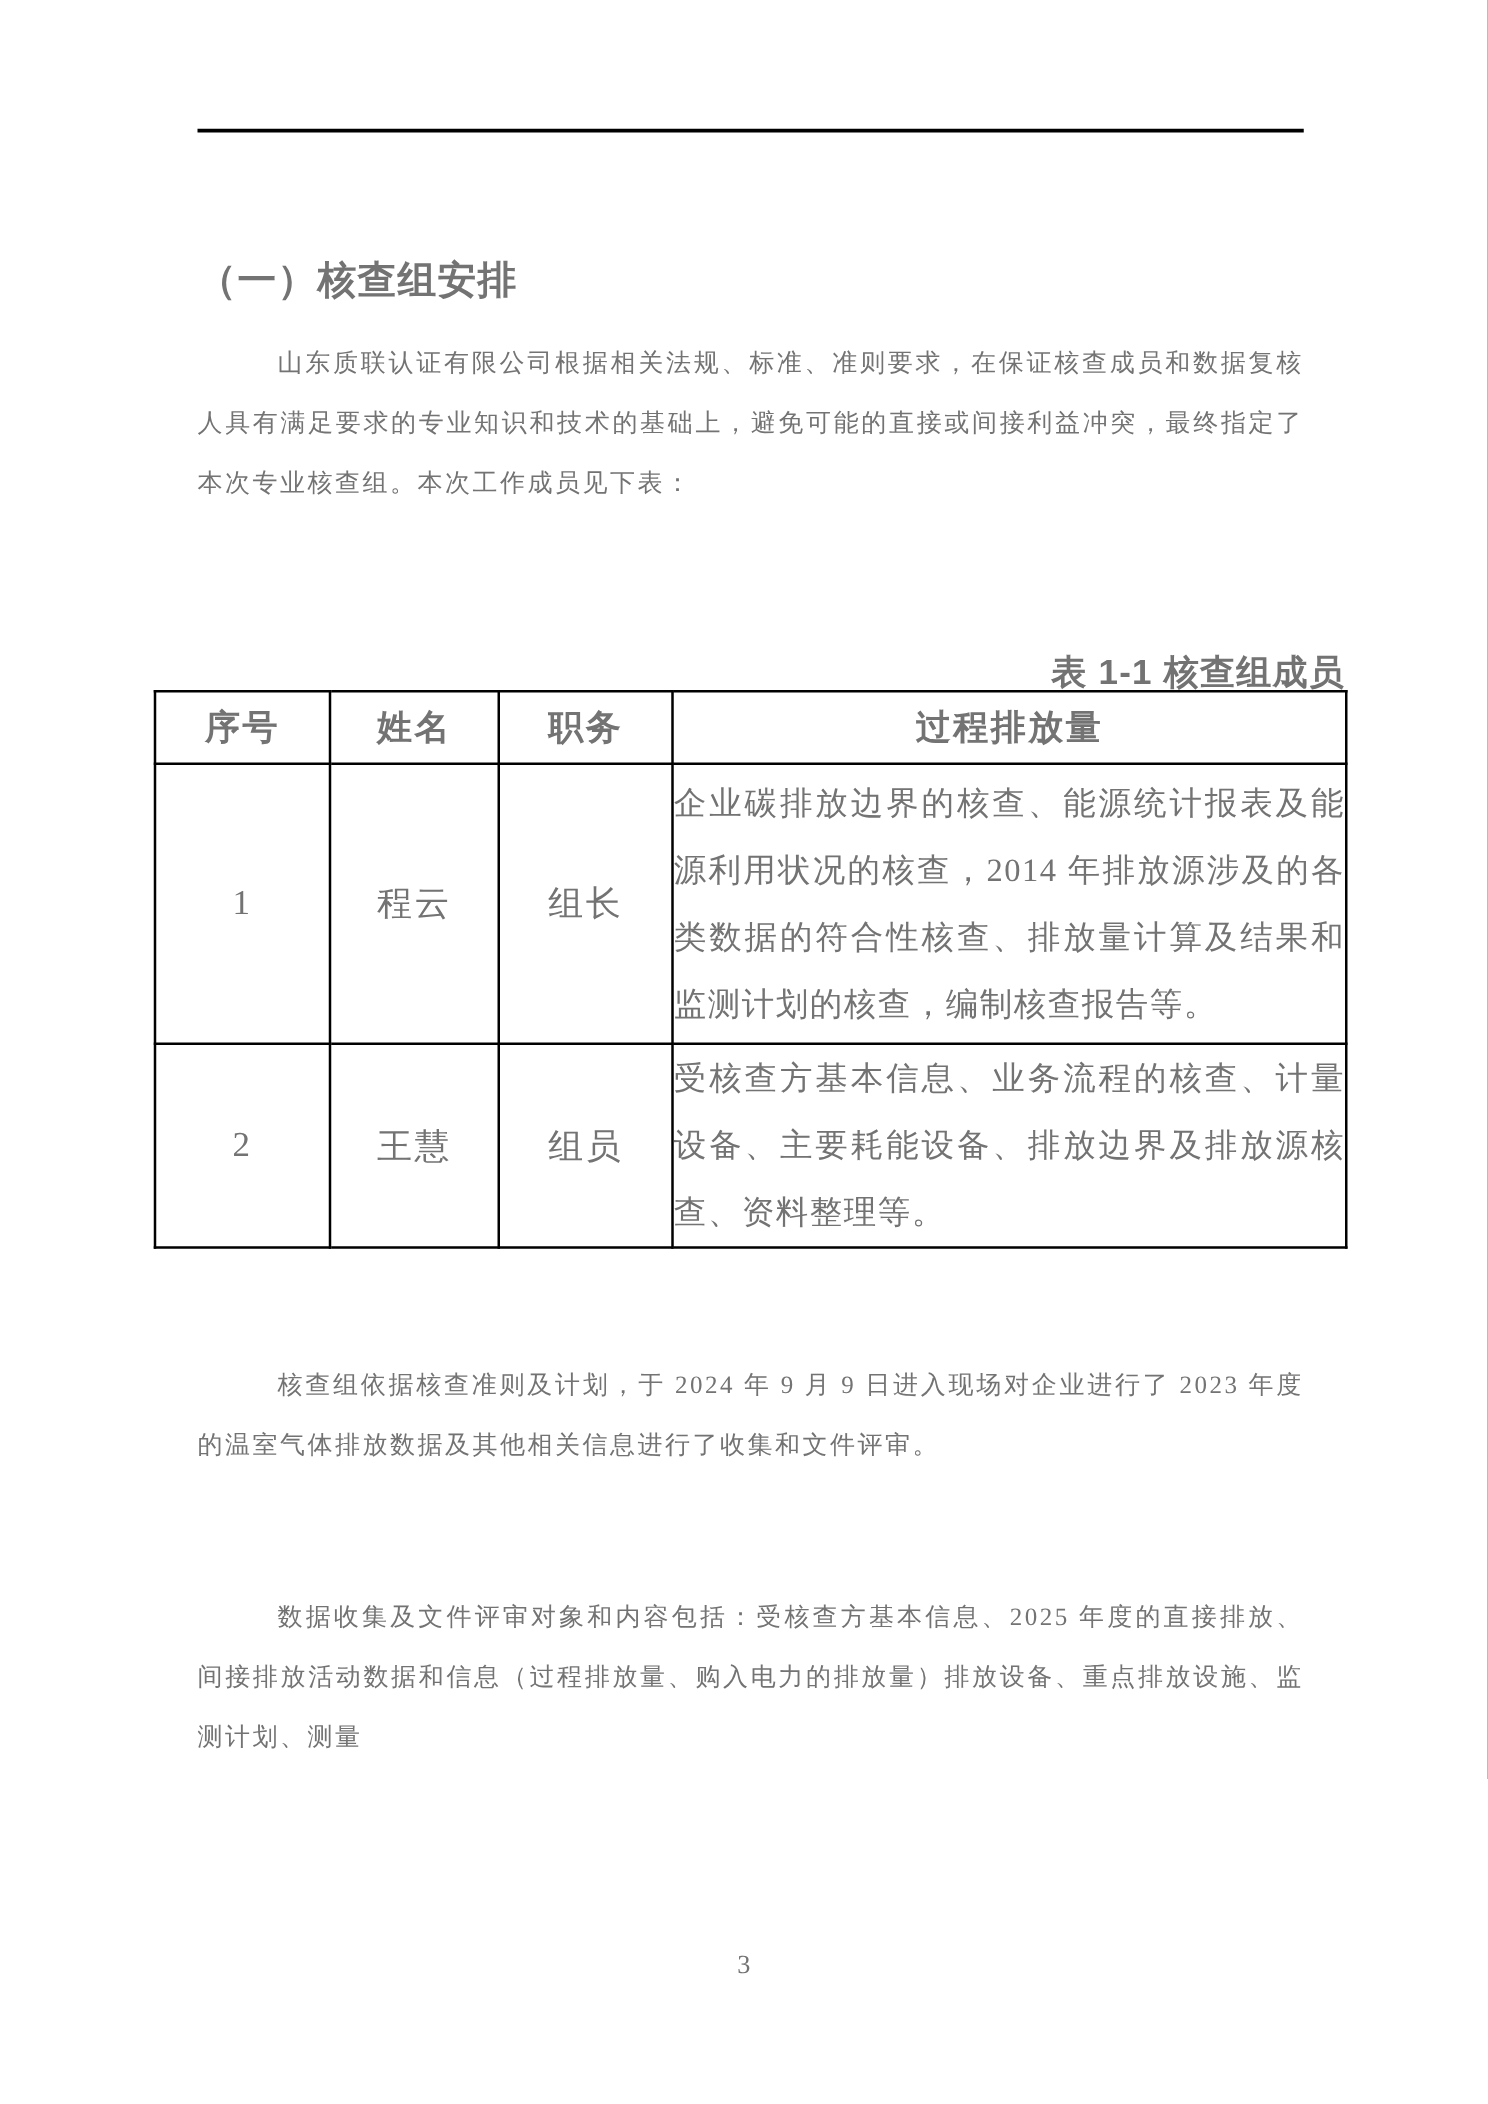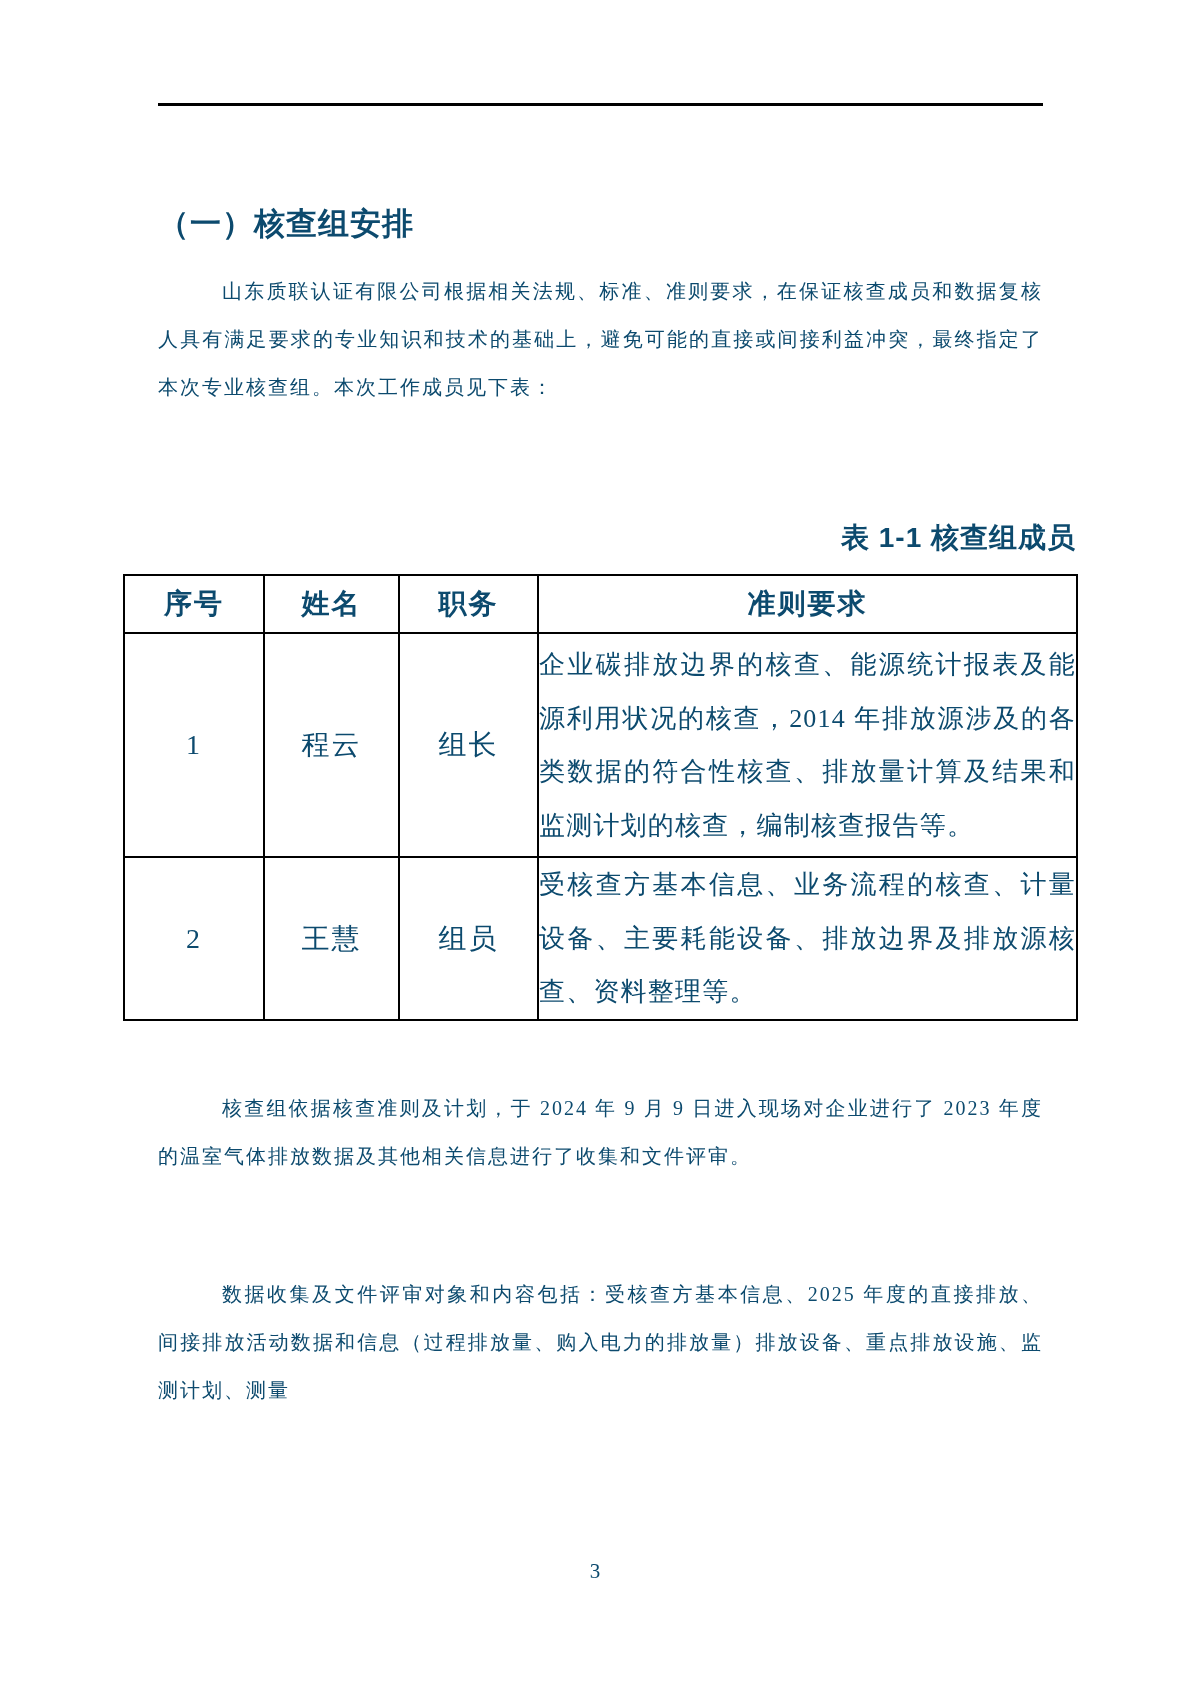--- a/index.html
+++ b/index.html
@@ -2,21 +2,21 @@
 <html lang="zh"><head>
 <meta charset="utf-8">
 <style>
   html, body { margin: 0; padding: 0; background: #888; }
   .page {
     position: relative;
     width: 1190px;
     height: 1683px;
     margin: 0 auto;
     background: #ffffff;
-    color: #0c4a6e;
+    color: #737373;
     font-family: "Liberation Serif", "DejaVu Serif", serif;
     overflow: hidden;
   }
   .top-rule {
     position: absolute;
     left: 158px;
     top: 103px;
     width: 885px;
     height: 3px;
     background: #000000;
@@ -56,21 +56,21 @@
     text-align: right;
     font-family: "Liberation Sans", "DejaVu Sans", sans-serif;
     font-weight: 700;
     font-size: 28px;
     line-height: 36px;
     letter-spacing: 1px;
   }
   table.team {
     position: absolute;
     left: 123px;
-    top: 574px;
+    top: 552px;
     width: 953px;
     border-collapse: collapse;
     table-layout: fixed;
   }
   table.team th, table.team td {
     border: 2px solid #000000;
     padding: 0;
     vertical-align: middle;
   }
   table.team th {
@@ -124,21 +124,21 @@
       <col style="width:140px">
       <col style="width:135px">
       <col style="width:139px">
       <col style="width:539px">
     </colgroup>
     <thead>
       <tr>
         <th>序号</th>
         <th>姓名</th>
         <th>职务</th>
-        <th>准则要求</th>
+        <th>过程排放量</th>
       </tr>
     </thead>
     <tbody>
       <tr class="row-1">
         <td class="c-center">1</td>
         <td class="c-center">程云</td>
         <td class="c-center">组长</td>
         <td class="c-duty">企业碳排放边界的核查、能源统计报表及能源利用状况的核查，2014 年排放源涉及的各类数据的符合性核查、排放量计算及结果和监测计划的核查，编制核查报告等。</td>
       </tr>
       <tr class="row-2">

